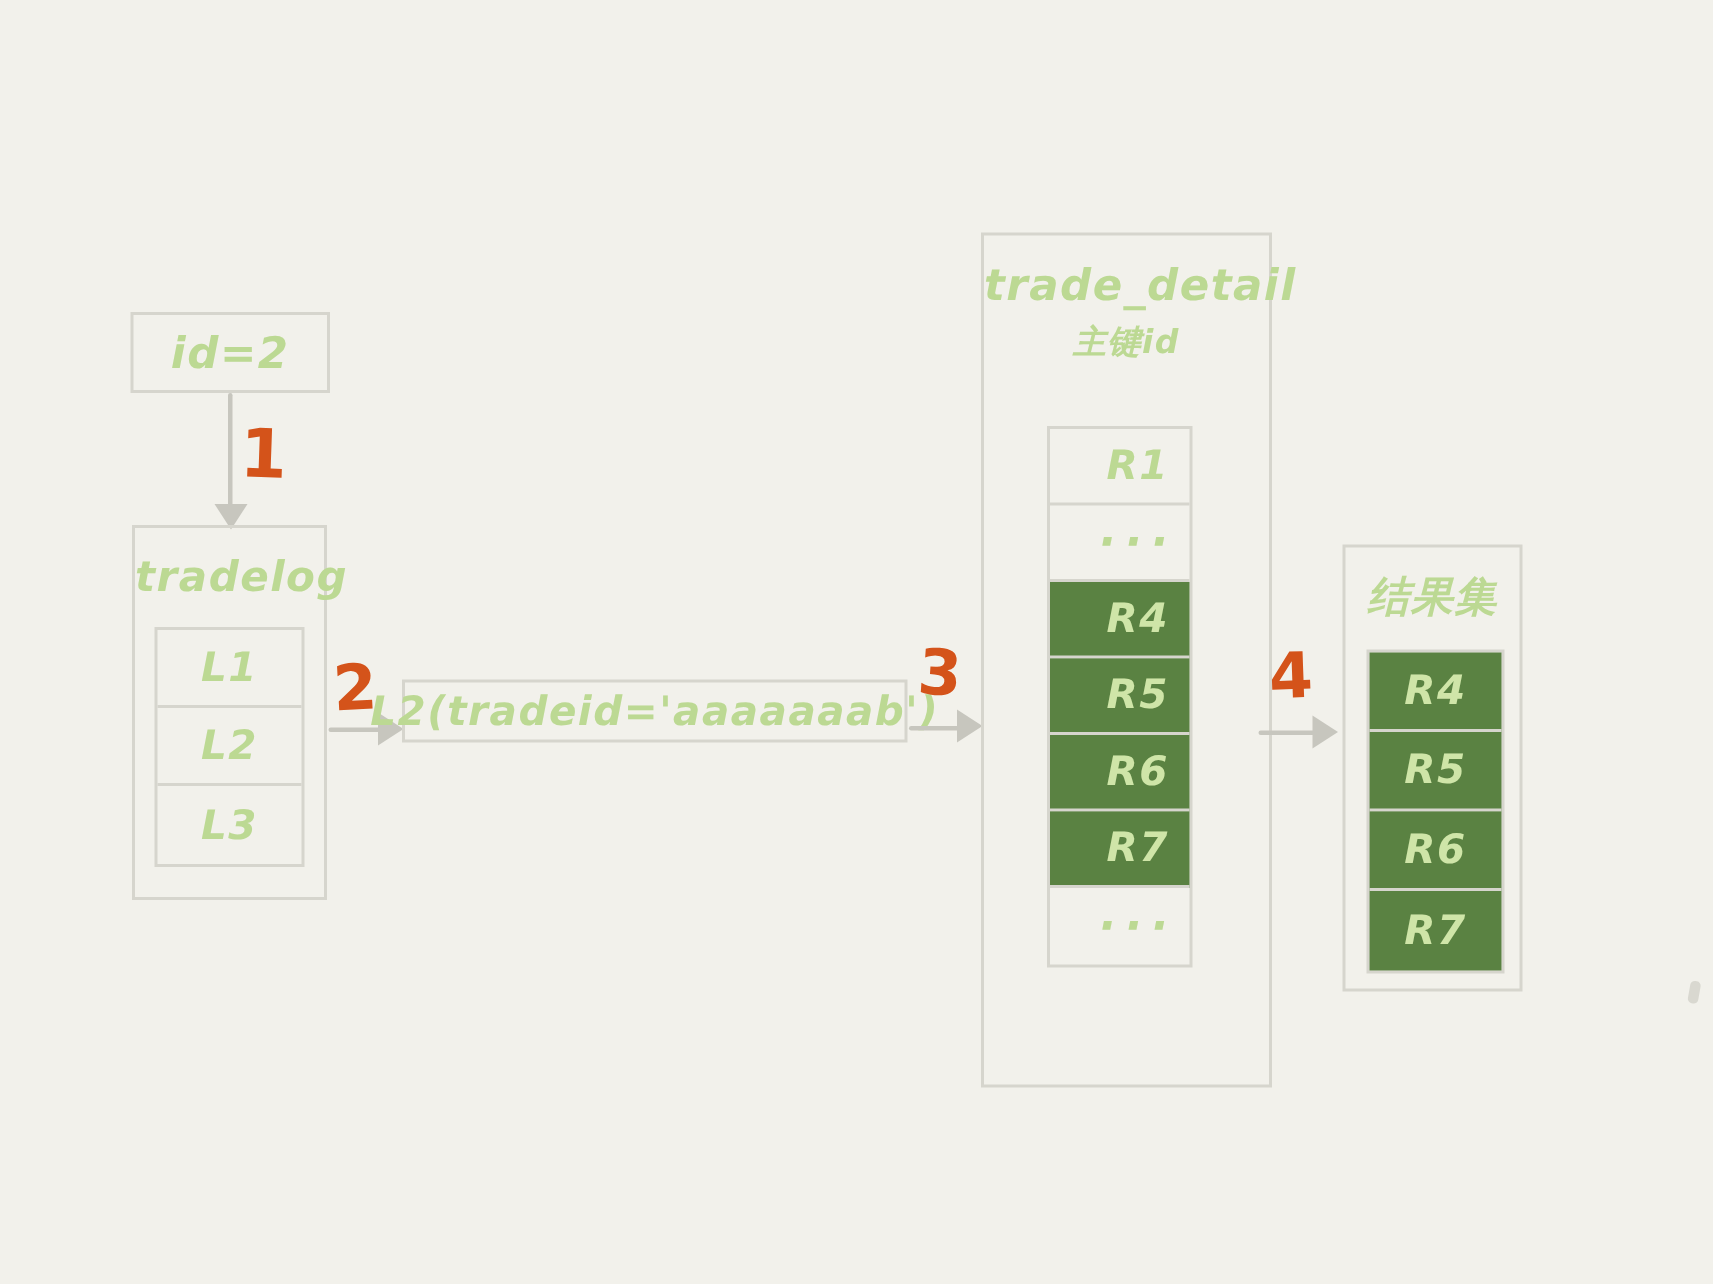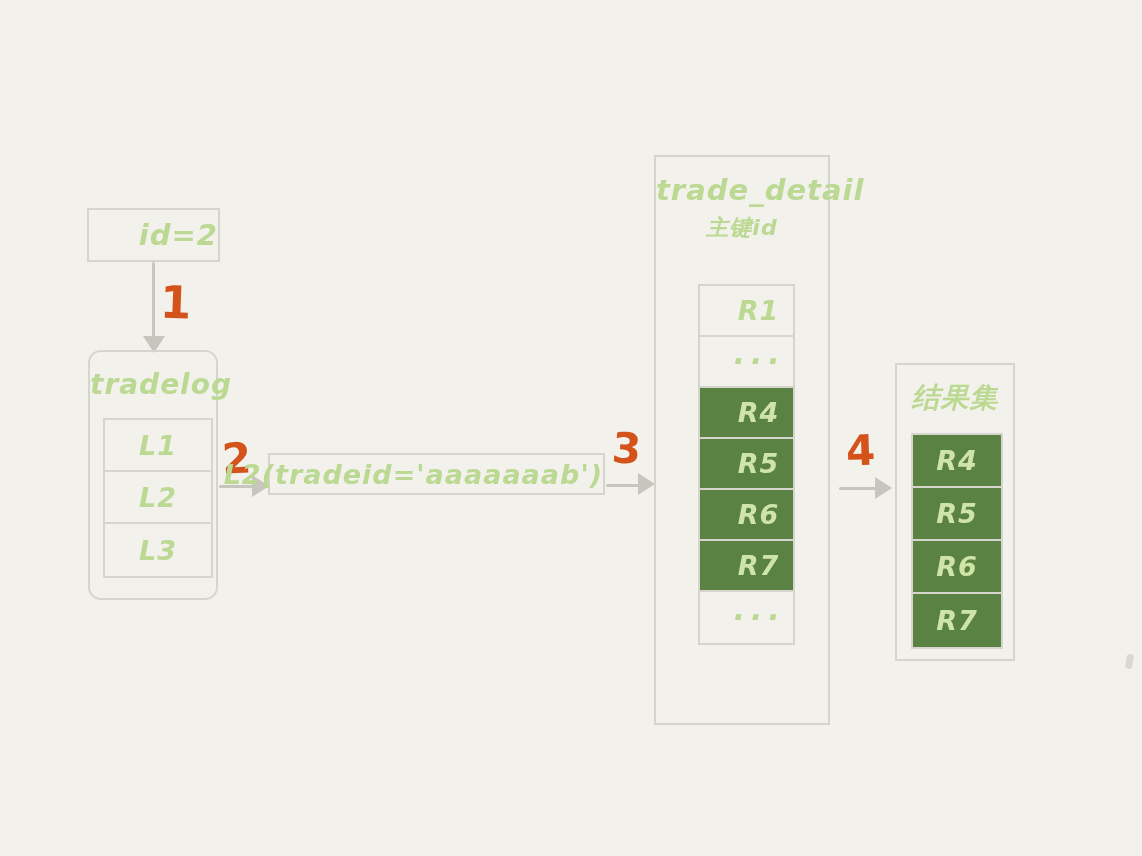--- a/index.html
+++ b/index.html
@@ -19,21 +19,21 @@
     width: 1142px;
     height: 856px;
     background: var(--bg);
     overflow: hidden;
   }
   .box {
     position: absolute;
     border: 2px solid var(--border);
     background: transparent;
   }
-  .center-flex { display: flex; align-items: center; justify-content: flex-end; }
+  .center-flex { display: flex; align-items: center; justify-content: center; }
   .green-text {
     color: var(--green);
     font-weight: 700;
     font-style: italic;
     letter-spacing: 1px;
   }
   .title-abs { position: absolute; left: 0; right: 0; text-align: center; }
   .step {
     position: absolute;
     color: var(--orange);
@@ -87,42 +87,42 @@
 <div class="canvas">
 
   <div class="box center-flex" style="left:87px; top:208px; width:133px; height:54px;">
     <span class="green-text" style="font-size:29px;">id=2</span>
   </div>
 
   <div class="vline" style="left:152px; top:262px; width:3px; height:78px;"></div>
   <div class="ah-down" style="left:143px; top:336px;"></div>
   <div class="step" style="left:160px; top:280px; font-size:45px; transform:rotate(2deg);">1</div>
 
-  <div class="box" style="left:88px; top:350px; width:130px; height:250px;border-radius:13px;">
+  <div class="box" style="left:88px; top:350px; width:130px; height:250px;">
     <div class="title-abs green-text" style="top:16px; font-size:28px;">tradelog</div>
-    <div class="table" style="left:13px; top:66px; width:110px;">
+    <div class="table" style="left:13px; top:66px; width:100px;">
       <div class="row tl-row">L1</div>
       <div class="row tl-row">L2</div>
       <div class="row tl-row">L3</div>
     </div>
   </div>
 
   <div class="hline" style="left:219px; top:485px; width:38px; height:3px;"></div>
   <div class="ah-right" style="left:252px; top:475px;"></div>
   <div class="step" style="left:222px; top:438px; transform:rotate(-3deg);">2</div>
 
   <div class="box center-flex" style="left:268px; top:453px; width:337px; height:42px;">
     <span class="green-text" style="font-size:27px;">L2(tradeid='aaaaaaab')</span>
   </div>
 
   <div class="hline" style="left:606px; top:484px; width:36px; height:3px;"></div>
   <div class="ah-right" style="left:638px; top:473px;"></div>
   <div class="step" style="left:612px; top:428px; transform:rotate(4deg);">3</div>
 
-  <div class="box" style="left:654px; top:155px; width:176px; height:570px;">
+  <div class="box" style="left:654px; top:155px; width:194px; height:570px;">
     <div class="title-abs green-text" style="top:16px; font-size:29px;">trade_detail</div>
     <div class="title-abs green-text" style="top:56px; font-size:22px;">主键id</div>
     <div class="table" style="left:42px; top:127px; width:97px;">
       <div class="row td-row">R1</div>
       <div class="row td-row dots">···</div>
       <div class="row td-row hl">R4</div>
       <div class="row td-row hl">R5</div>
       <div class="row td-row hl">R6</div>
       <div class="row td-row hl">R7</div>
       <div class="row td-row dots">···</div>

